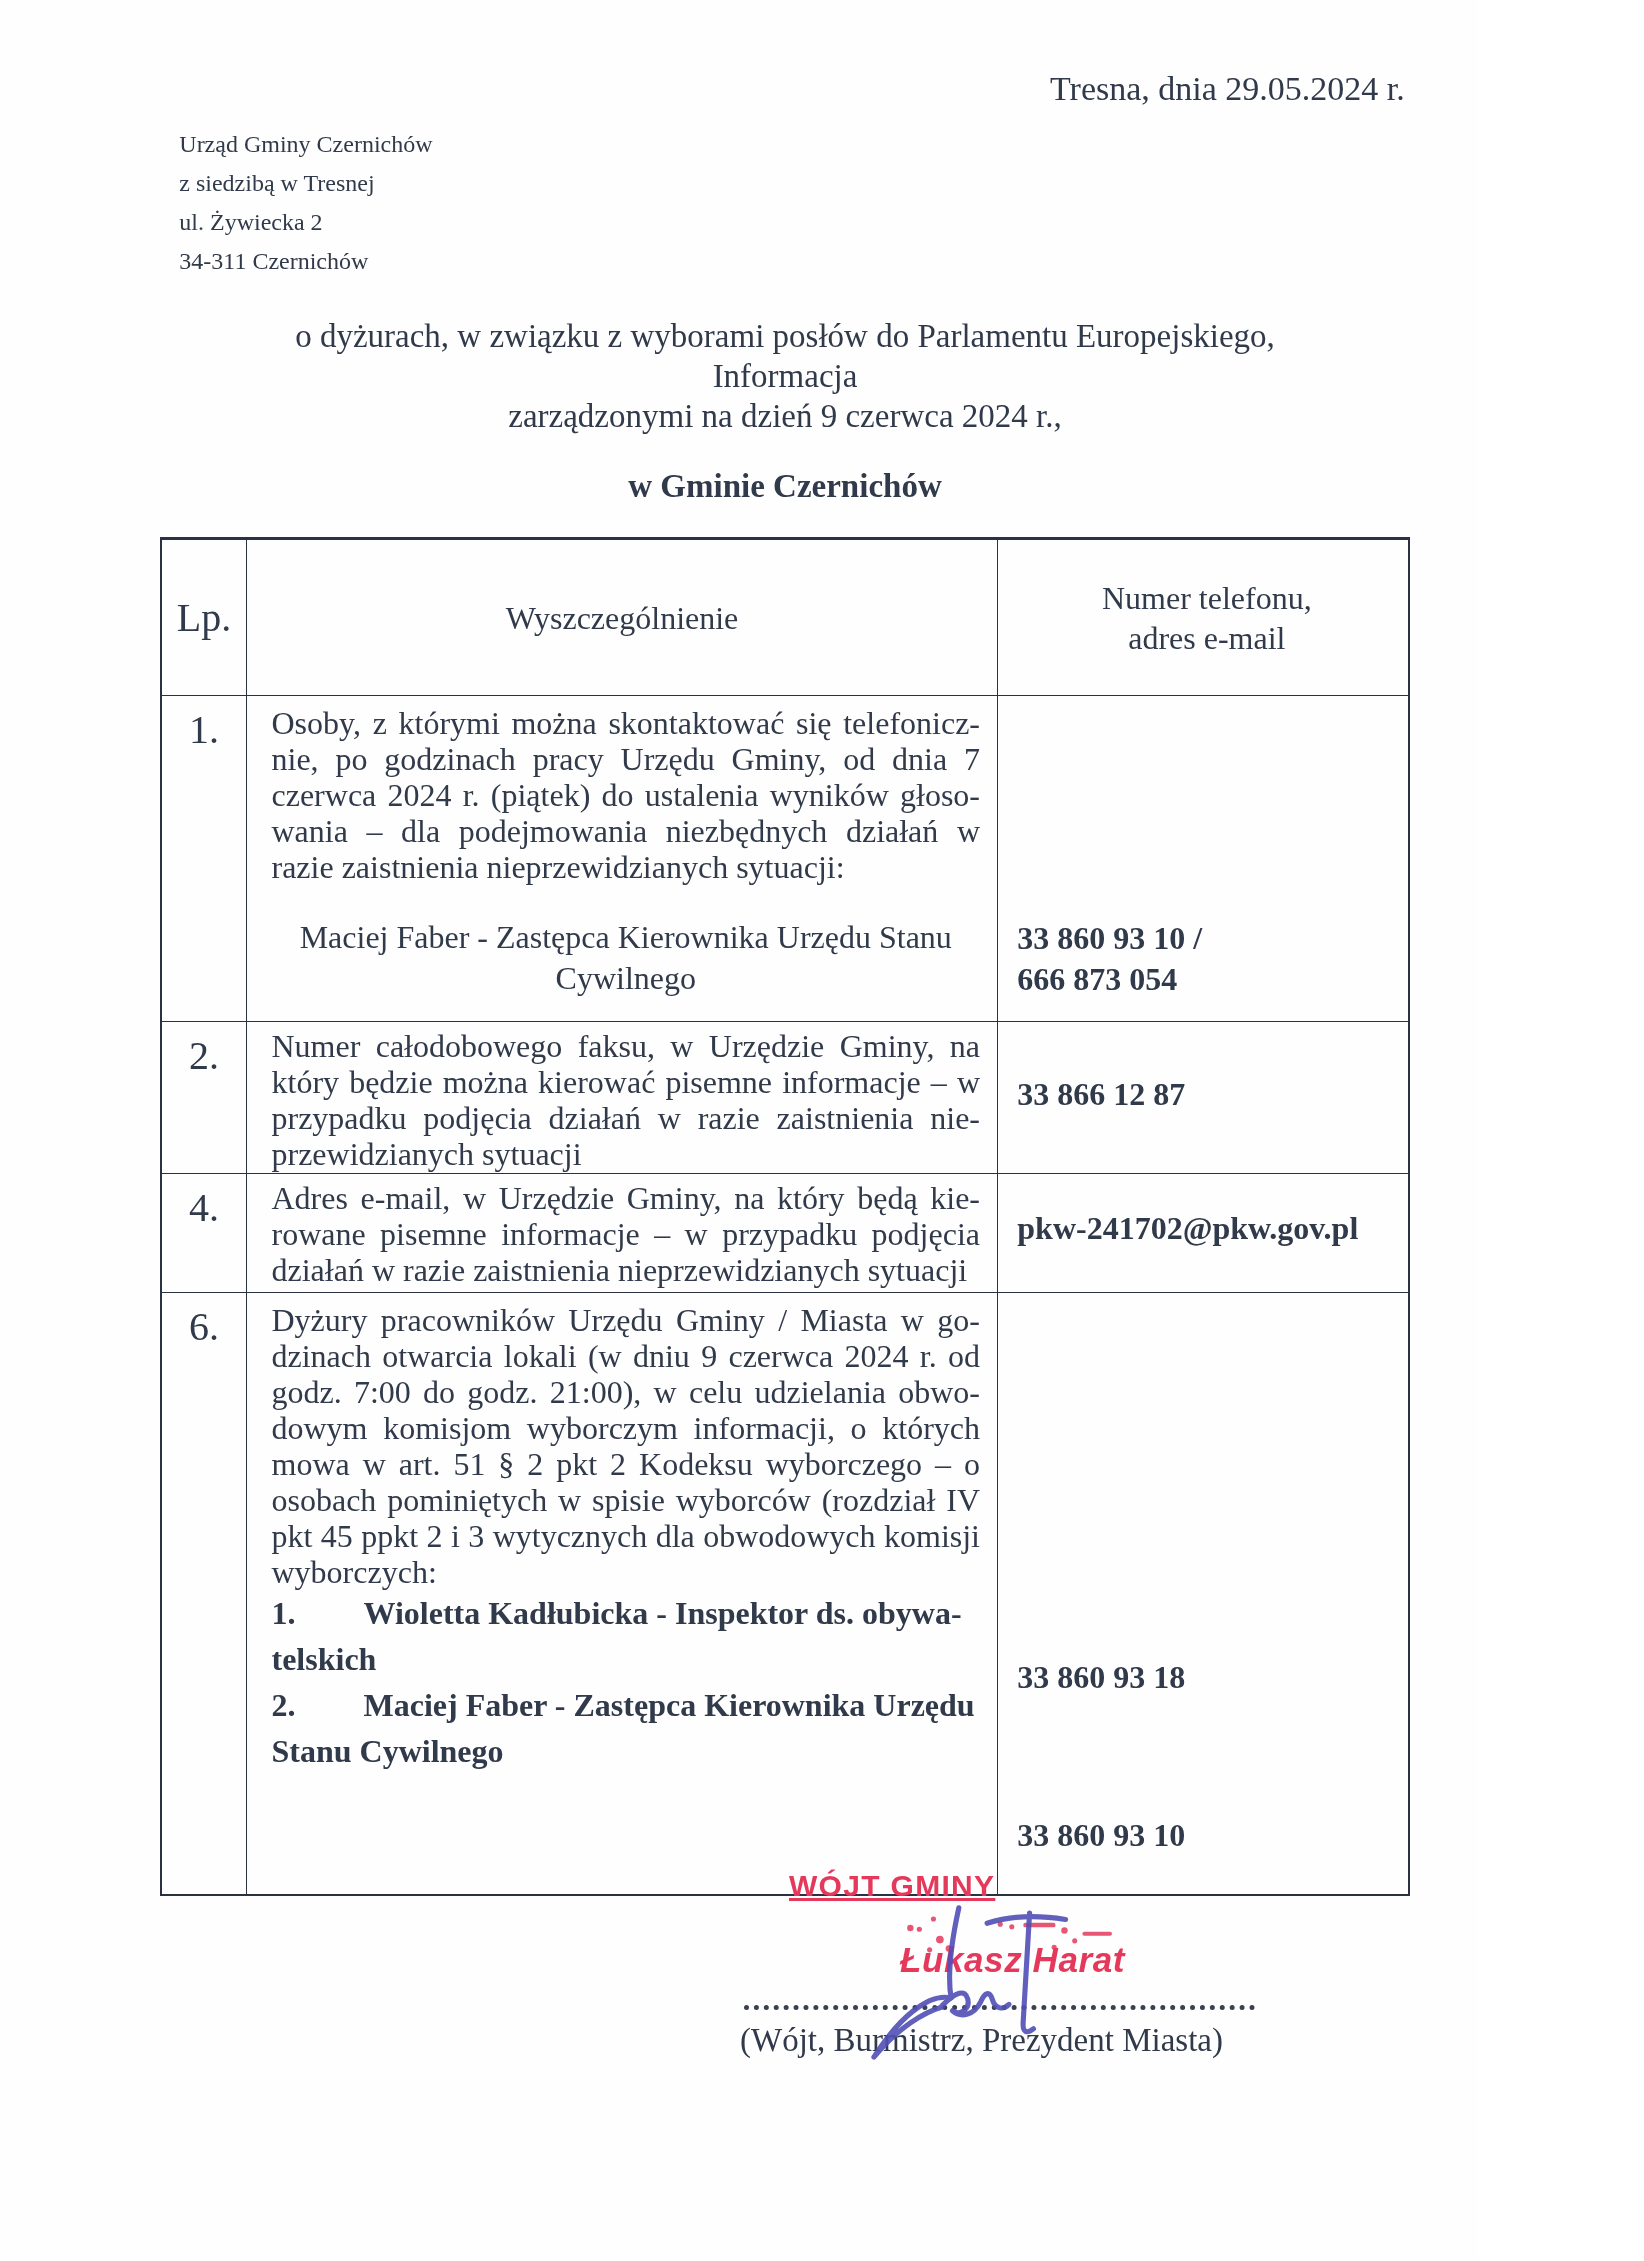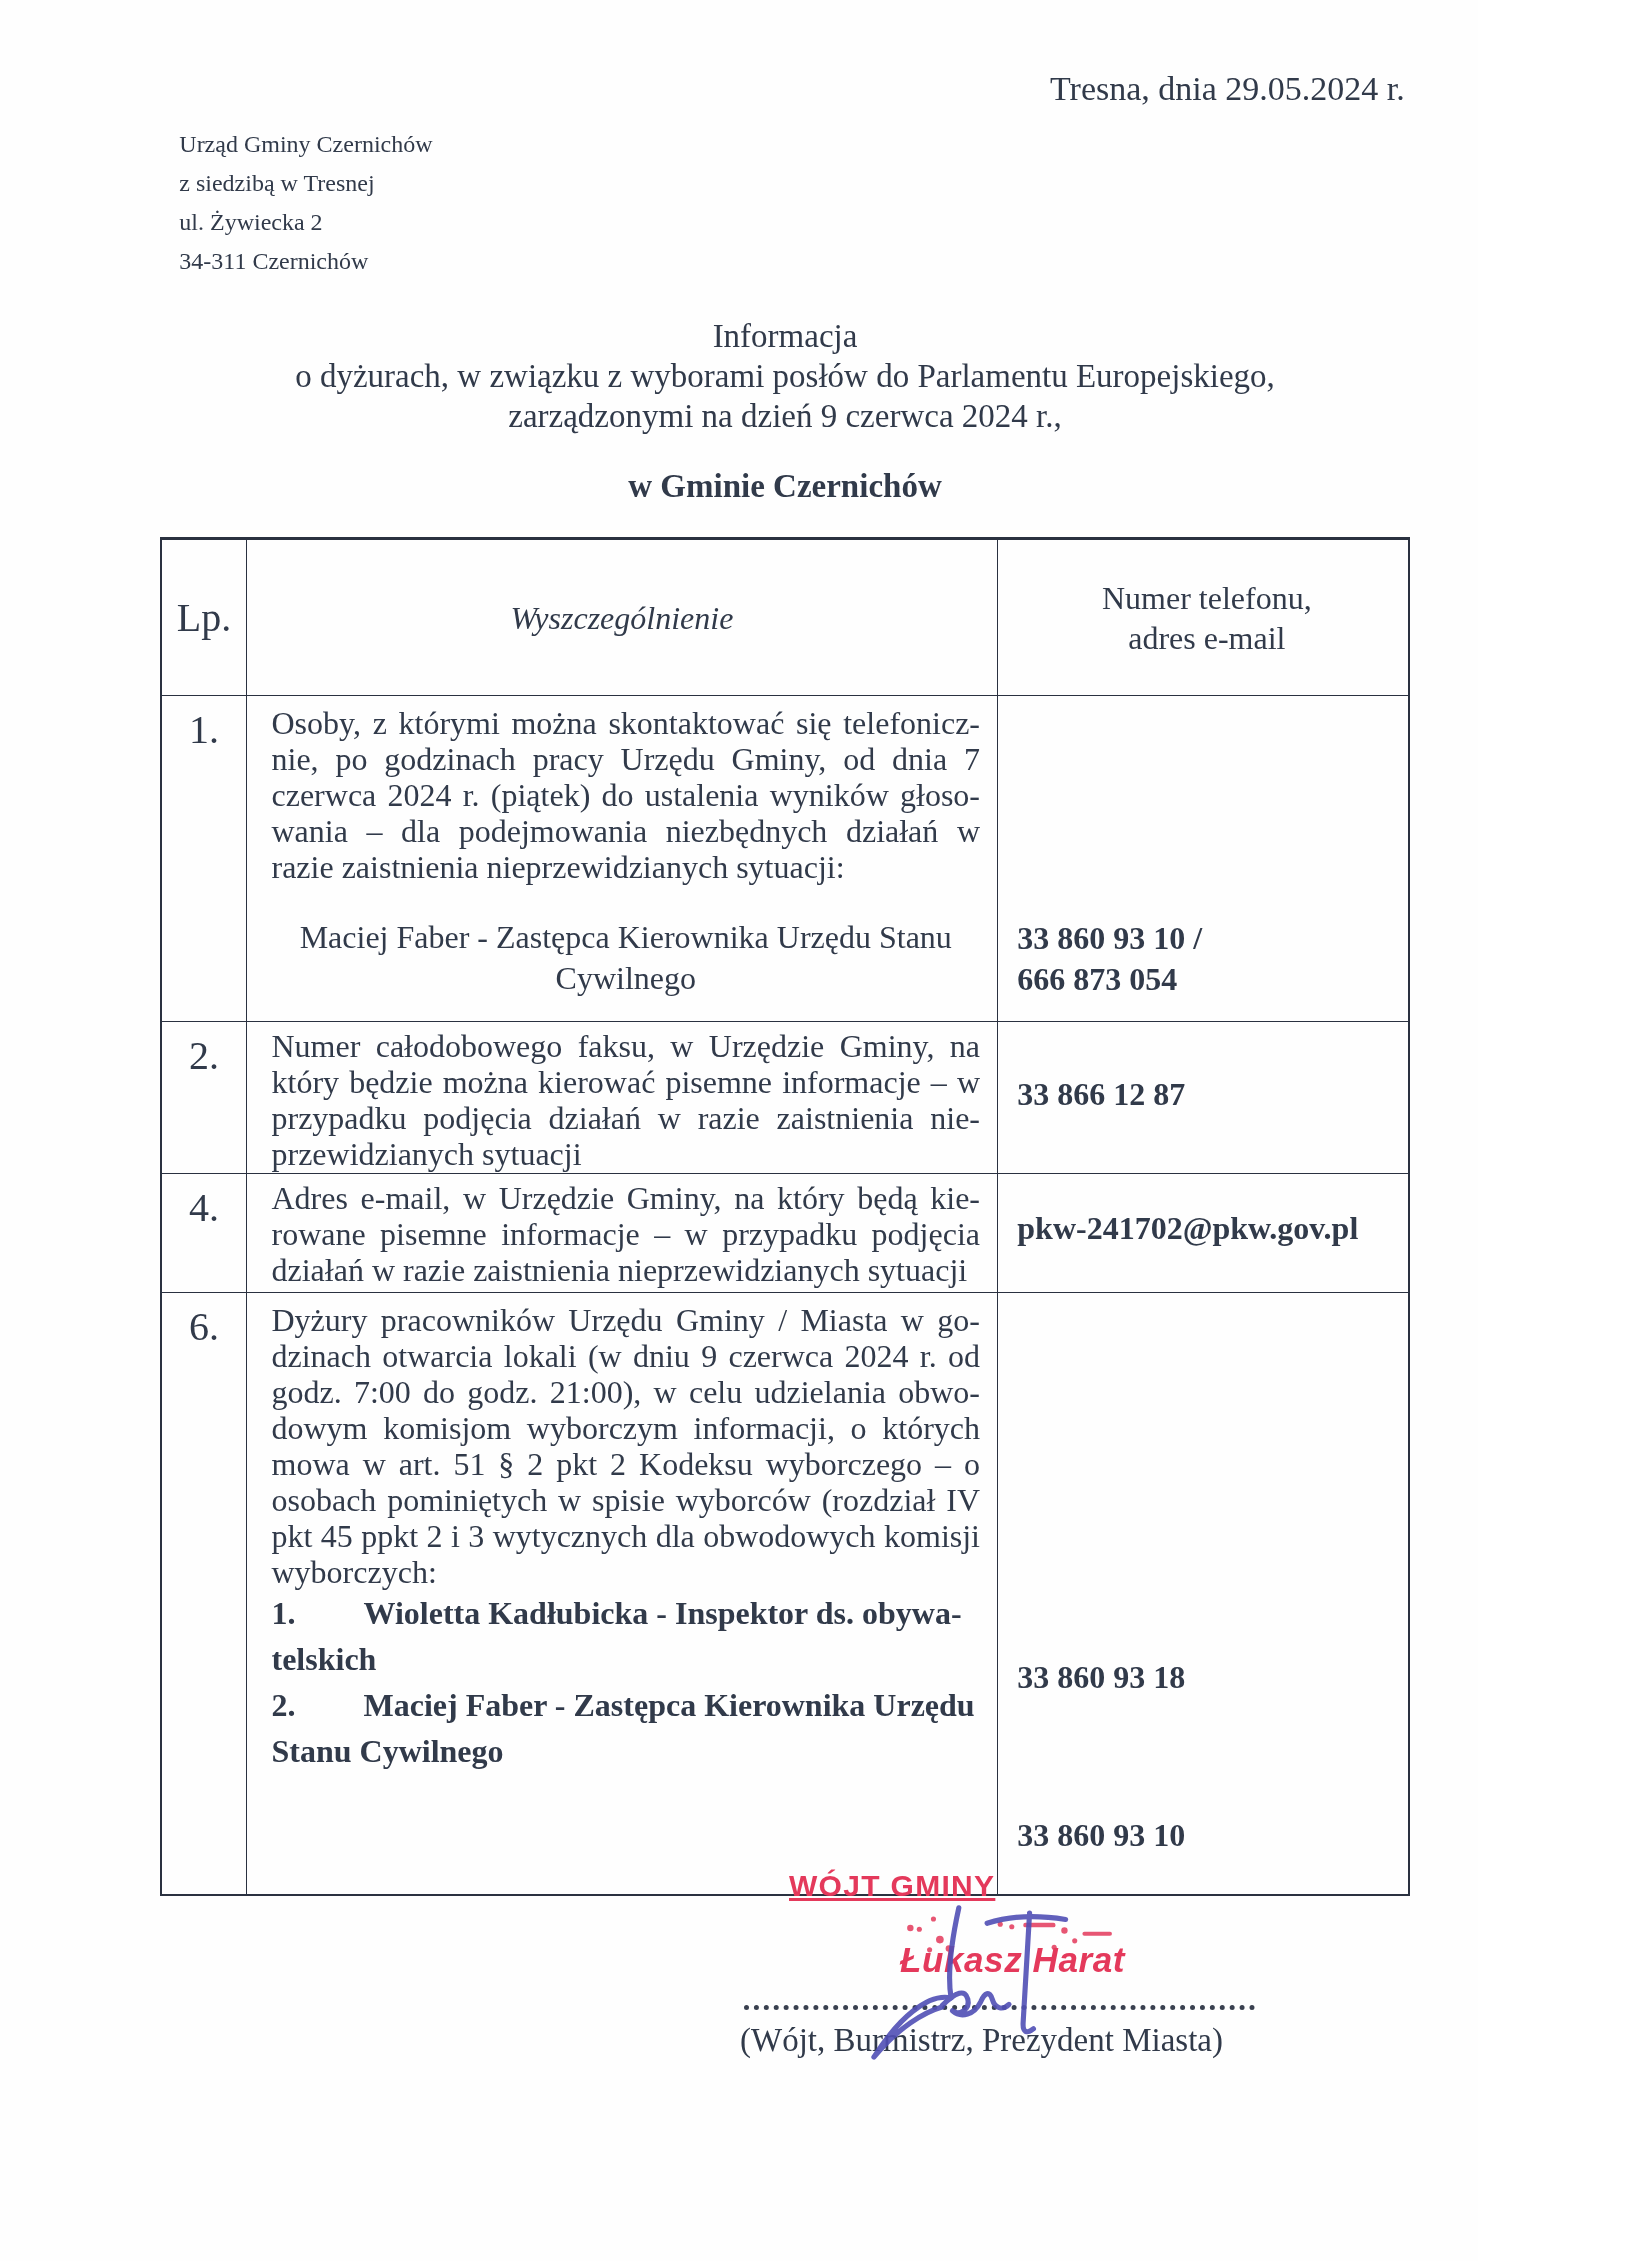--- a/index.html
+++ b/index.html
@@ -58,21 +58,21 @@
     font-size: 32px;
     font-weight: 700;
     line-height: 39px;
     white-space: pre-line;
   }
 
   .thead { min-height: 155px; }
   .thead .cell-lp { display: flex; align-items: center; justify-content: center; padding: 0; }
   .thead .cell-desc {
     display: flex; align-items: center; justify-content: center;
-    text-align: center; padding: 0; font-style: italic;
+    text-align: center; padding: 0;
   }
   .thead .cell-contact {
     display: flex; align-items: center; justify-content: center;
     text-align: center; font-weight: 400; line-height: 40px;
   }
 
   .row1 { min-height: 326px; }
   .row1 .contact-person { font-weight: 400; margin-top: 32px; line-height: 41px; text-align: center; }
   .row1 .cell-contact { padding-top: 222px; line-height: 41px; }
 
@@ -154,22 +154,22 @@
     <div class="date-line">Tresna, dnia 29.05.2024 r.</div>
 
     <div class="sender">
       <div>Urząd Gminy Czernichów</div>
       <div>z siedzibą w Tresnej</div>
       <div>ul. Żywiecka 2</div>
       <div>34-311 Czernichów</div>
     </div>
 
     <div class="title-block">
+      <div>o dyżurach, w związku z wyborami posłów do Parlamentu Europejskiego,</div>
       <div>Informacja</div>
-      <div>o dyżurach, w związku z wyborami posłów do Parlamentu Europejskiego,</div>
       <div>zarządzonymi na dzień 9 czerwca 2024 r.,</div>
     </div>
 
     <div class="subtitle">w Gminie Czernichów</div>
 
     <div class="duty-table">
 
       <div class="trow thead">
         <div class="cell-lp">Lp.</div>
         <div class="cell-desc">Wyszczególnienie</div>

